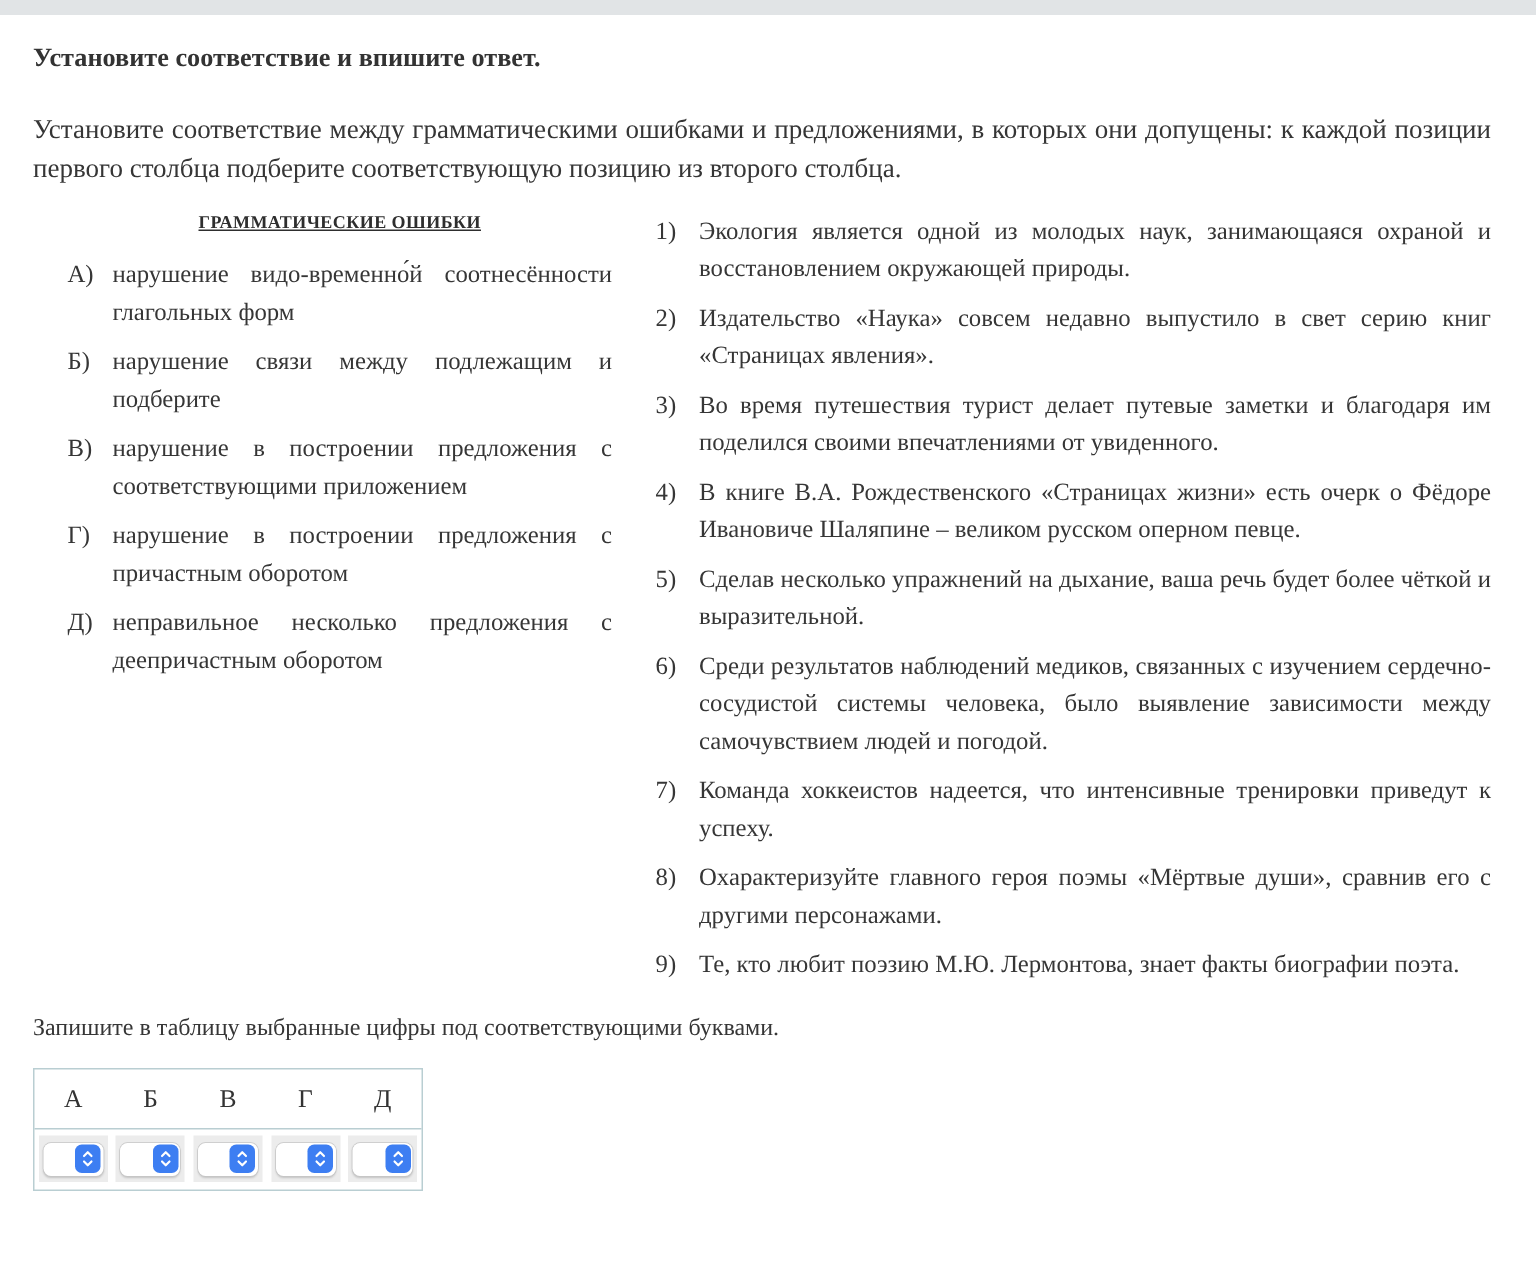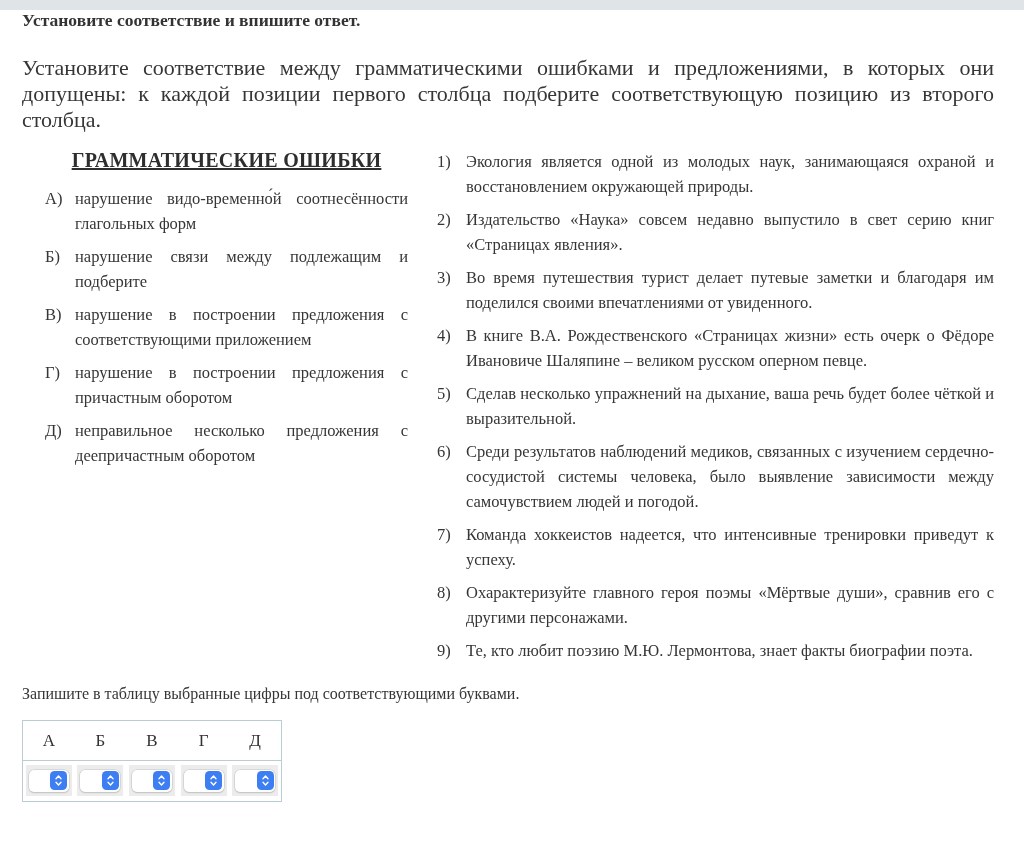--- a/index.html
+++ b/index.html
@@ -12,48 +12,49 @@
   }
   .topbar {
     width: 100%;
     height: 10px;
     background: #e1e4e6;
   }
   .content {
     padding: 0 30px 20px 22px;
   }
   .title {
+    margin-top: 18px;
     font-size: 17.5px;
     font-weight: 700;
     color: #333333;
   }
   .intro {
     margin: 24px 0 0 0;
-    font-size: 22px;
+    font-size: 18px;
     line-height: 26px;
     text-align: justify;
     text-align-last: left;
   }
   .columns {
     display: flex;
     margin-top: 16px;
   }
   .col-left {
     width: 363px;
     margin-left: 23px;
     flex-shrink: 0;
   }
   .col-right {
     flex: 1;
     margin-left: 29px;
   }
   .col-header {
     text-align: center;
     font-weight: 700;
-    font-size: 20px;
+    font-size: 12px;
     text-decoration: underline;
     color: #2e2e2e;
     margin-bottom: 14px;
     letter-spacing: 0.3px;
   }
   .item {
     display: flex;
     font-size: 16.5px;
     line-height: 25px;
     margin-bottom: 8px;

